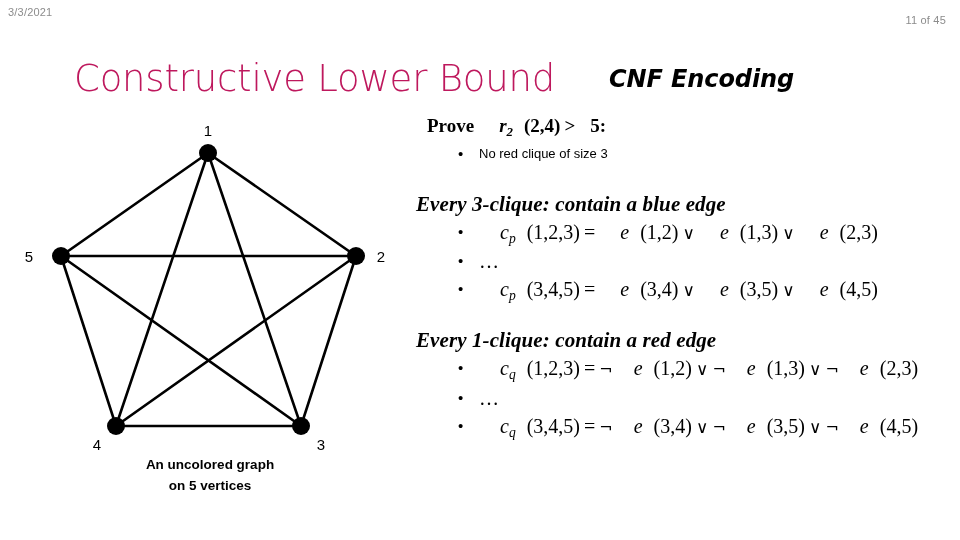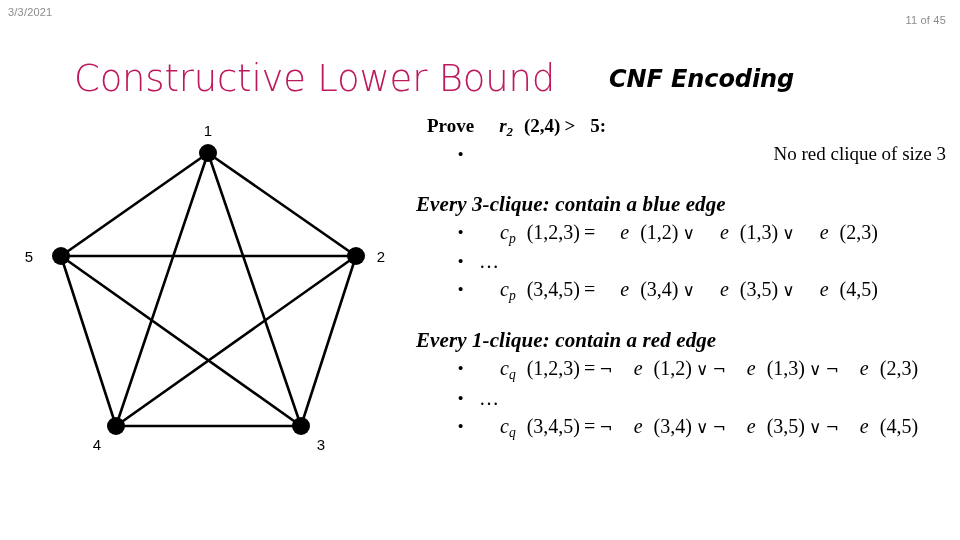--- a/index.html
+++ b/index.html
@@ -127,23 +127,22 @@
     content: "\2022";
     position: absolute;
     left: 2px;
     top: 0;
     font-family: "Liberation Sans", sans-serif;
     font-size: 15px;
     line-height: 28px;
     color: #000;
   }
   .bullet-sans {
-    font-family: Liberation Serif, serif;
-    font-size: 19px;
-    text-align: right;
+    font-family: Liberation Sans, sans-serif;
+    font-size: 13px;
   }
   .bullet-math {
     font-family: "Liberation Serif", serif;
     font-size: 20px;
   }
   .bullet-ellipsis {
     font-family: "Liberation Serif", serif;
     font-size: 20px;
     line-height: 28px;
   }
@@ -207,20 +206,24 @@
         </g>
       <g id="graph-vertex-labels">
           <text x="208" y="26" text-anchor="middle" class="vertex-label">1</text>
           <text x="381" y="152" text-anchor="middle" class="vertex-label">2</text>
           <text x="321" y="340" text-anchor="middle" class="vertex-label">3</text>
           <text x="97" y="340" text-anchor="middle" class="vertex-label">4</text>
           <text x="29" y="152" text-anchor="middle" class="vertex-label">5</text>
         </g>
     </svg>
 
+    <div id="graph-caption">
+      <div>An uncolored graph</div>
+      <div>on 5 vertices</div>
+    </div>
   </div>
 
   <div id="body-content">
 
     <div class="block">
       <div class="block-heading heading-sans">
         <span class="mn">Prove</span><span class="sp"></span><span class="mi">r<sub>2</sub></span><span class="mn">(2,4)</span><span class="sp"></span><span class="mo">&gt;</span><span class="sp"></span><span class="mn">5:</span>
       </div>
       <ul class="bullets">
         <li class="bullet-sans">No red clique of size 3</li>

